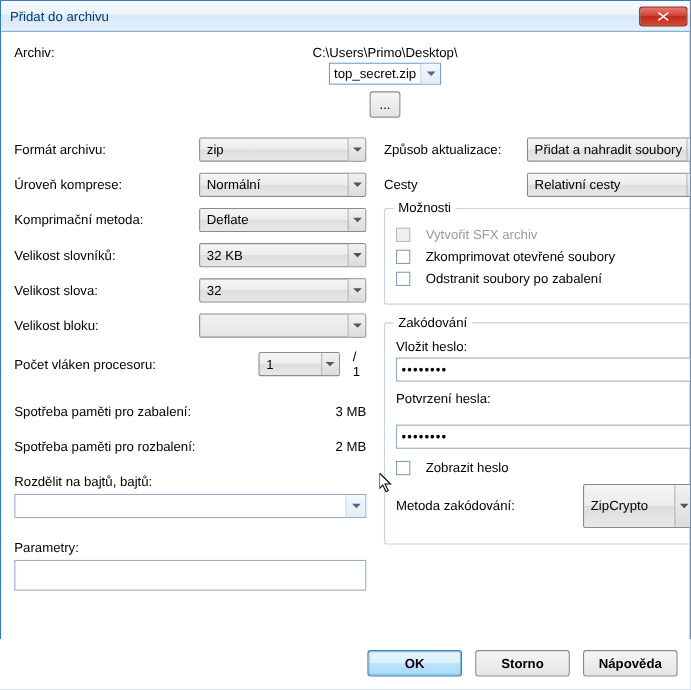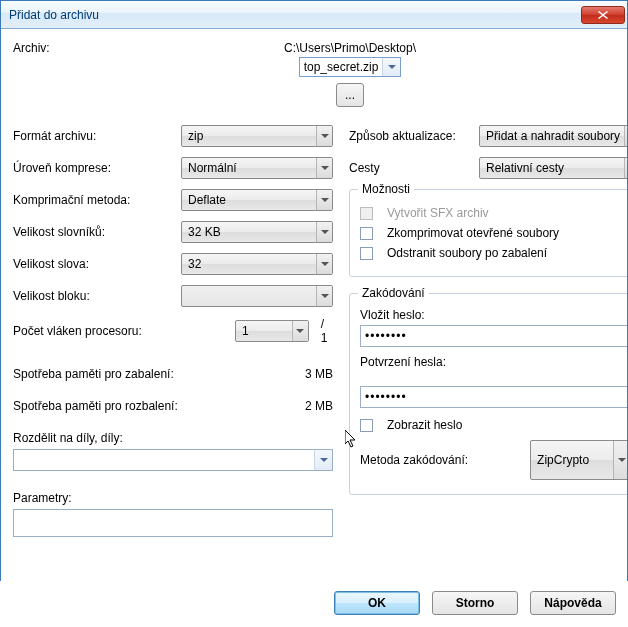--- a/index.html
+++ b/index.html
@@ -354,21 +354,21 @@
         <div>3 MB</div>
       </div>
       <div class="form-row">
         <div class="flabel" style="width:auto;flex:1">Spotřeba paměti pro rozbalení:</div>
         <div>2 MB</div>
       </div>
 
       <div style="height:4px"></div>
 
       <div class="form-row" style="display:block">
-        <div class="flabel" style="width:auto;margin-bottom:4px">Rozdělit na díly, díly:</div>
+        <div class="flabel" style="width:auto;margin-bottom:4px">Rozdělit na bajtů, bajtů:</div>
         <div class="plain-input">
           <span></span>
           <span class="dropdown-arrow">
               <span class="arrow-down"></span>
             </span>
         </div>
       </div>
 
       <div style="height:10px"></div>
 

